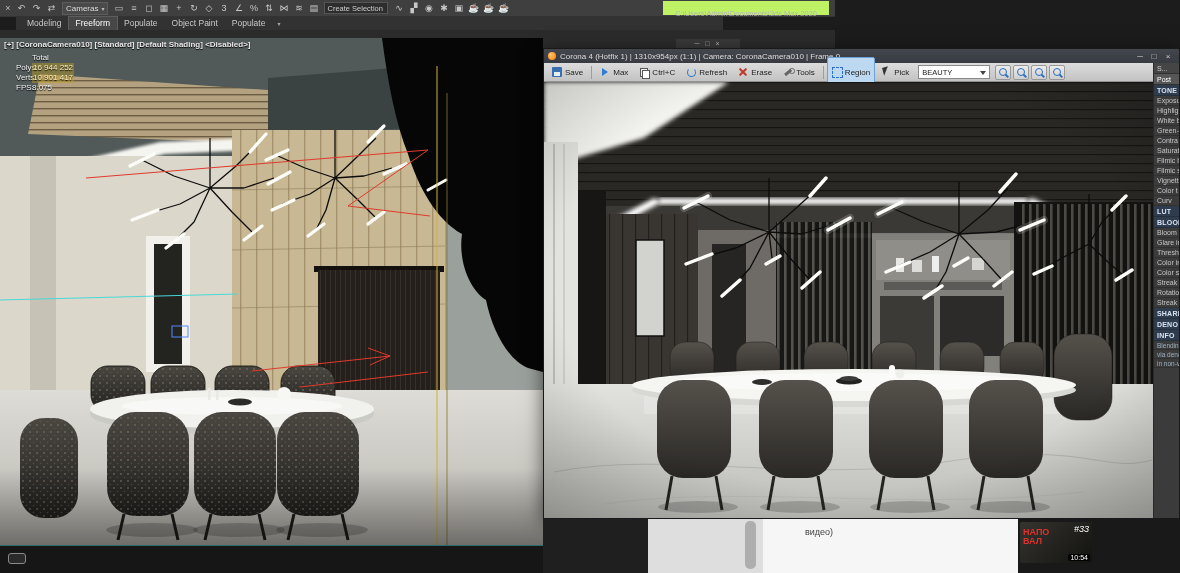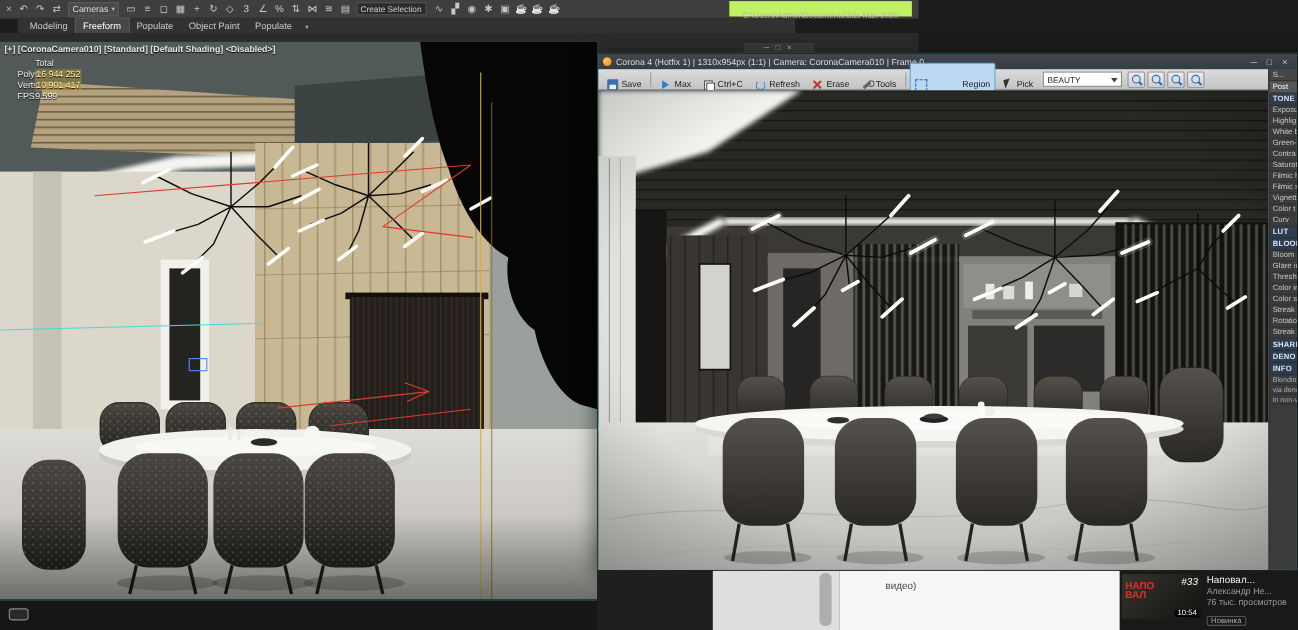--- a/index.html
+++ b/index.html
@@ -32,30 +32,30 @@
   .vp-stats{position:absolute;left:16px;top:15px;font-size:8px;color:#f2f2f2;text-shadow:0 1px 1px #000;line-height:10px;}
   .st-row{display:flex;}
   .st-l{width:16px;display:inline-block;text-align:center;}
   .st-v{display:inline-block;}
   .st-v.hl{background:rgba(190,160,40,0.45);padding:0 1px;color:#fff2c8;}
   .vp-bottom{position:absolute;left:0;top:545px;width:543px;height:28px;background:#161616;border-top:1px solid #000;}
   .teal-line{position:absolute;left:0;top:545px;width:648px;height:1px;background:#2a6a6a;}
   .trackbar-ico{position:absolute;left:8px;top:553px;width:18px;height:11px;border:1px solid #8a8a8a;border-radius:3px;background:#2a2a2a;}
 
   
-  .corona{position:absolute;left:543px;top:48px;width:637px;height:471px;background:#14b8a6;border:1px solid #191919;box-shadow:0 4px 18px rgba(0,0,0,0.6);display:flex;flex-direction:column;}
+  .corona{position:absolute;left:543px;top:48px;width:637px;height:471px;background:#a16207;border:1px solid #191919;box-shadow:0 4px 18px rgba(0,0,0,0.6);display:flex;flex-direction:column;}
   .cr-title{height:14px;background:linear-gradient(#43464d,#383b41);display:flex;align-items:center;padding:0 4px;flex:0 0 14px;}
   .cr-logo{width:8px;height:8px;border-radius:50%;background:radial-gradient(circle at 35% 35%,#ffc36b,#ff7d00);margin-right:4px;}
   .cr-title-text{color:#dcdcdc;font-size:8px;white-space:nowrap;overflow:hidden;flex:1;}
   .cr-winbtn{color:#ccc;font-size:8px;width:14px;text-align:center;}
   .cr-body{display:flex;flex:1;min-height:0;}
   .cr-left{width:609px;display:flex;flex-direction:column;}
   .cr-toolbar{height:19px;background:linear-gradient(#dcdcdc,#c3c3c3);border-bottom:1px solid #949494;display:flex;align-items:center;padding:0 3px;gap:1px;flex:0 0 19px;}
-  .cbtn{display:flex;align-items:flex-start;height:15px;padding:14px 4px;font-size:8px;color:#1d1d1d;border:1px solid transparent;border-radius:2px;white-space:nowrap;}
-  .cbtn.active{background:#bdd9f2;border-color:#6aa3d8;gap:30px;}
+  .cbtn{display:flex;align-items:center;height:15px;padding:14px 4px;font-size:8px;color:#1d1d1d;border:1px solid transparent;border-radius:2px;white-space:nowrap;}
+  .cbtn.active{background:#bdd9f2;border-color:#6aa3d8;}
   .csep{width:1px;height:13px;background:#9d9d9d;margin:0 2px;}
   .ci{position:relative;width:10px;height:10px;margin-right:3px;display:inline-block;}
   .ci-save{background:#3a6fb0;border-radius:1px;}
   .ci-save::after{content:"";position:absolute;left:2px;bottom:1px;width:6px;height:4px;background:#e8eef6;}
   .ci-max::before{content:"";position:absolute;left:2px;top:1px;border-left:6px solid #2a7fd4;border-top:4px solid transparent;border-bottom:4px solid transparent;}
   .ci-copy::before{content:"";position:absolute;left:1px;top:1px;width:6px;height:7px;border:1px solid #555;background:#f5f5f5;}
   .ci-copy::after{content:"";position:absolute;left:3px;top:3px;width:6px;height:7px;border:1px solid #555;background:#fff;}
   .ci-refresh::before{content:"";position:absolute;left:1px;top:1px;width:7px;height:7px;border:1.6px solid #2a7fd4;border-radius:50%;border-top-color:transparent;}
   .ci-erase::before,.ci-erase::after{content:"";position:absolute;left:4px;top:0;width:2px;height:10px;background:#c0392b;border-radius:1px;}
   .ci-erase::before{transform:rotate(45deg);} .ci-erase::after{transform:rotate(-45deg);}
@@ -315,21 +315,21 @@
       <div class="st-row">
           <span class="st-l">Polys:</span>
           <span class="st-v hl">16 944 252</span>
         </div>
       <div class="st-row">
           <span class="st-l">Verts:</span>
           <span class="st-v hl">10 901 417</span>
         </div>
       <div class="st-row">
           <span class="st-l">FPS:</span>
-          <span class="st-v">9.599</span>
+          <span class="st-v">8.075</span>
         </div>
     </div>
   </div>
   <div class="vp-bottom"></div>
   <div class="teal-line"></div>
   <div class="trackbar-ico"></div>
 
   <div class="corona">
     <div class="cr-title">
       <span class="cr-logo"></span>
@@ -561,23 +561,17 @@
   <div class="yt-videos">
     <div class="yt-item">
       <div class="yt-thumb">
         <div class="yt-brand">
           <div>НАПО</div>
           <div>ВАЛ</div>
         </div>
         <div class="yt-num">#33</div>
         <div class="yt-dur">10:54</div>
       </div>
-      <div class="yt-meta">
-        <div class="yt-title">Наповал...</div>
-        <div class="yt-ch">Александр Не...</div>
-        <div class="yt-views">76 тыс. просмотров</div>
-        <span class="yt-badge">Новинка</span>
-      </div>
     </div>
 
   </div>
 
 </div>
 
 </body></html>

